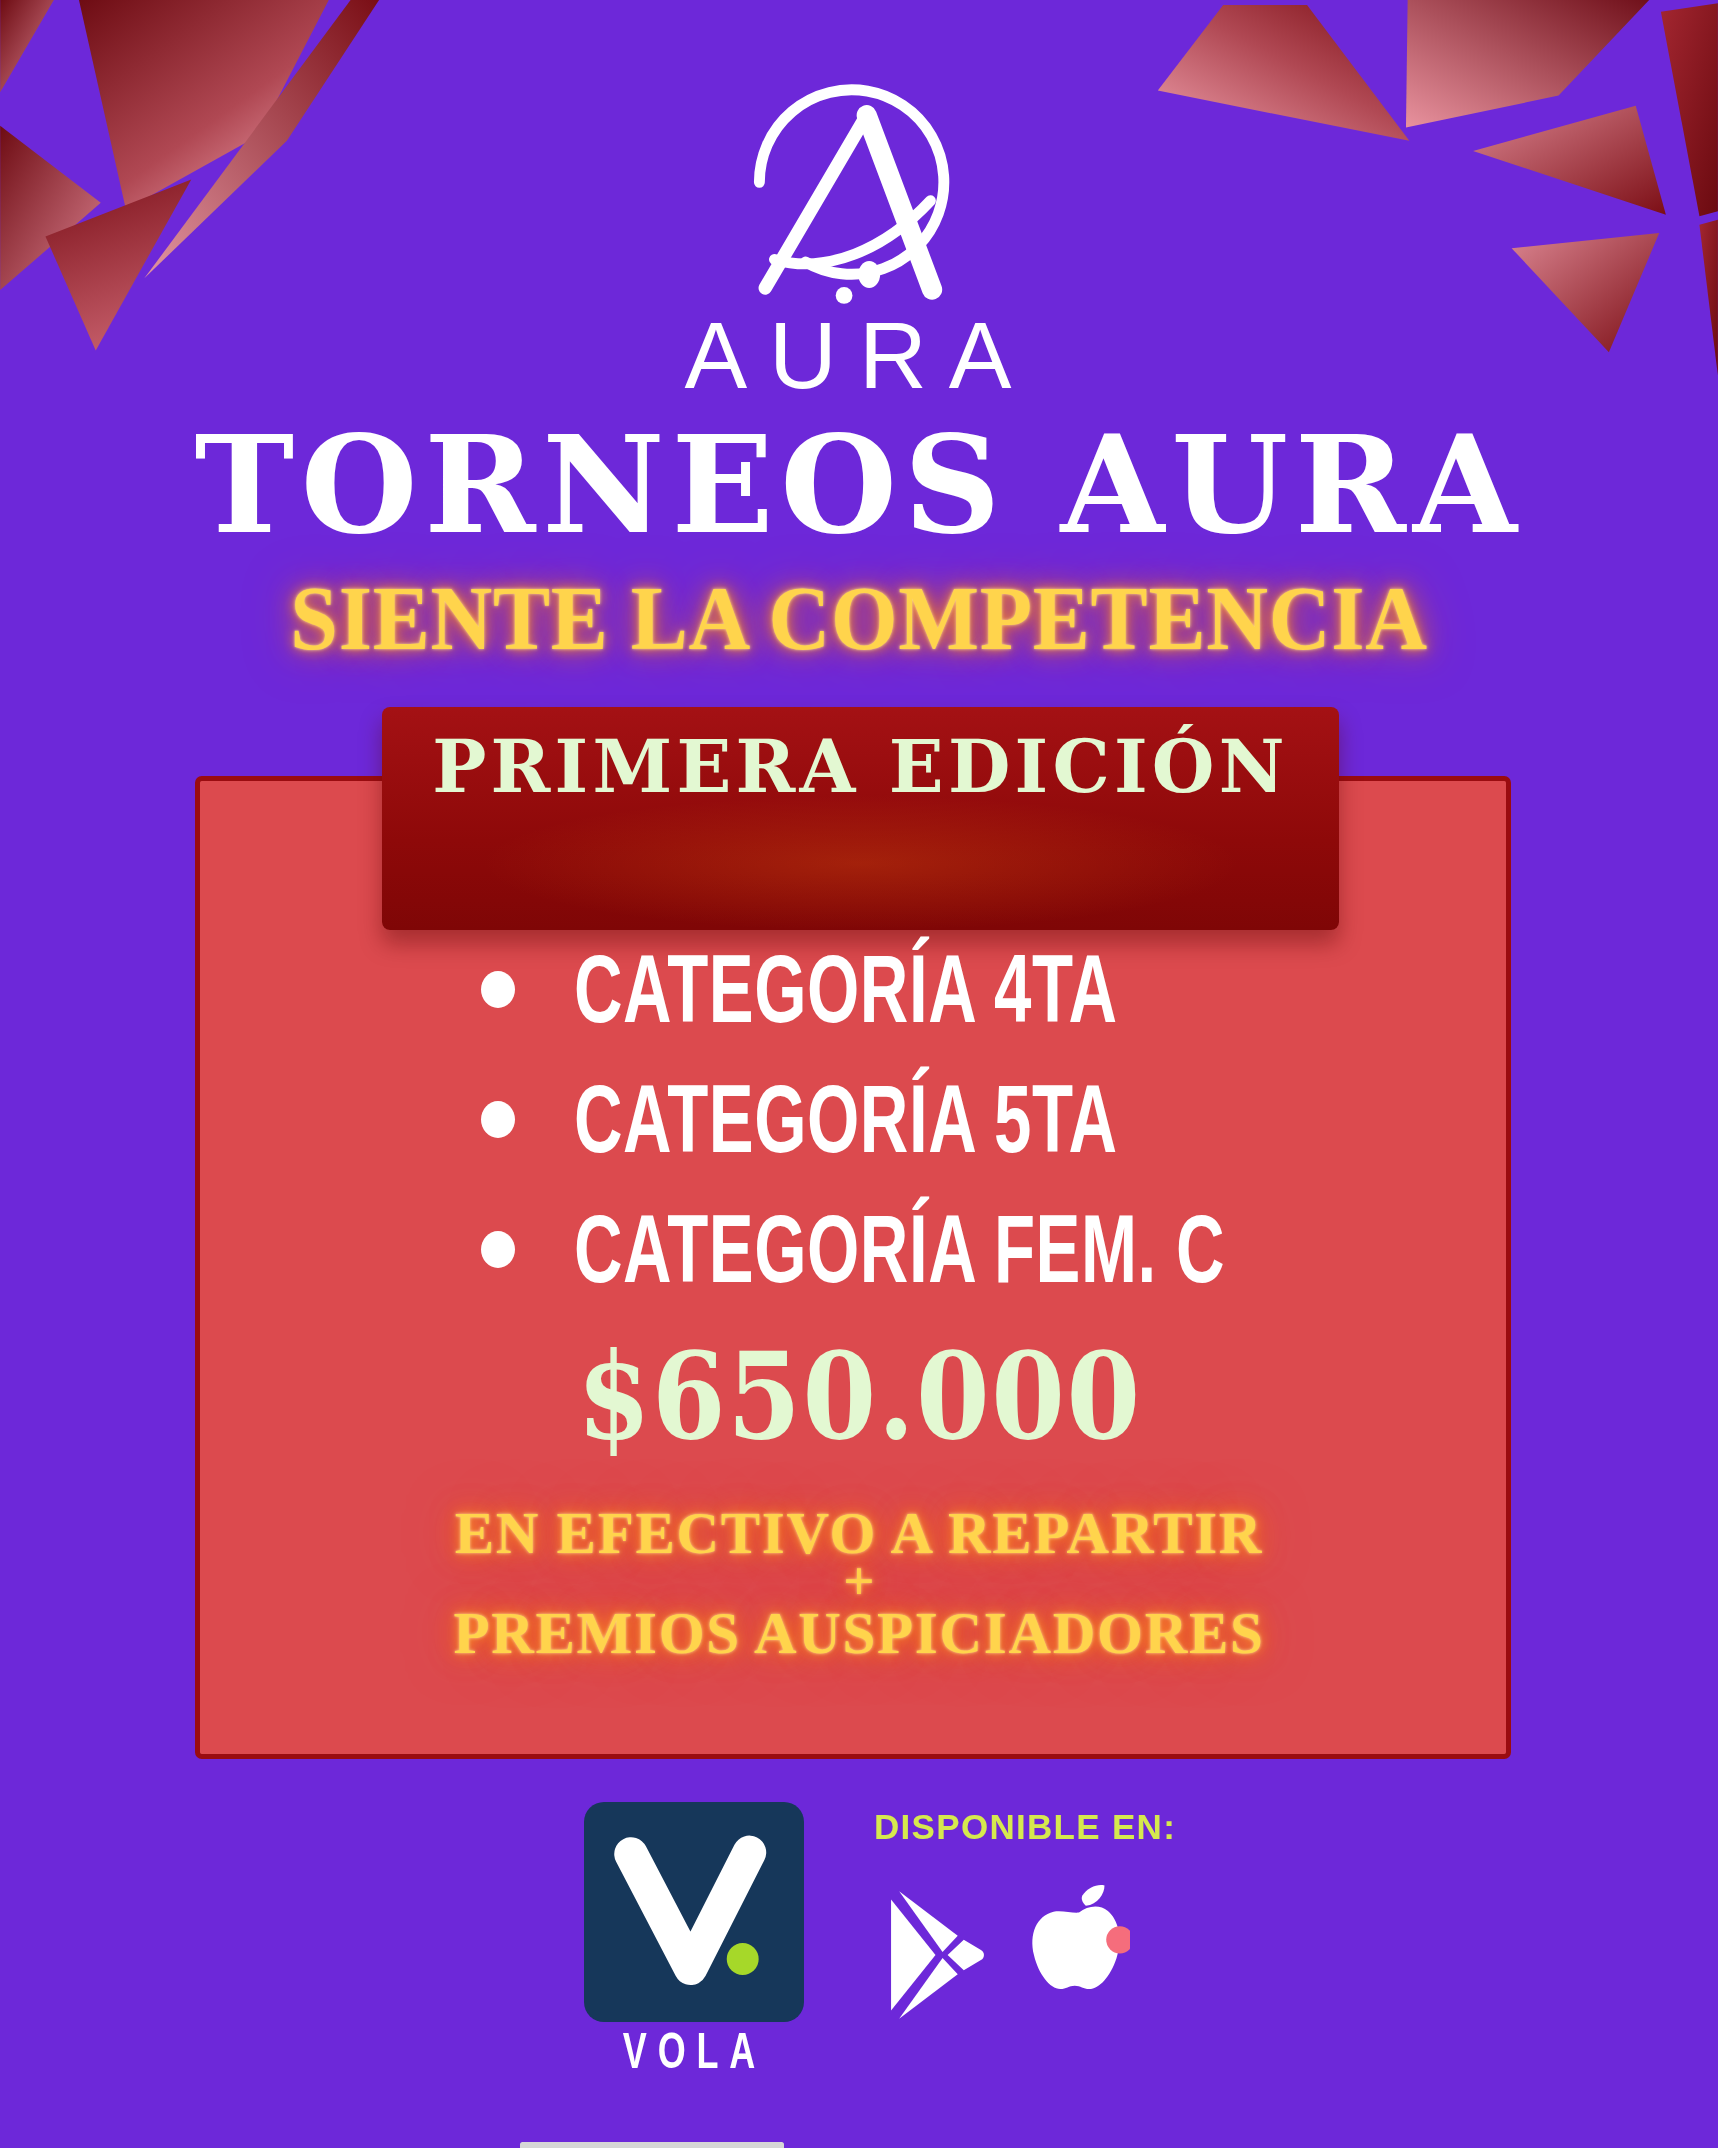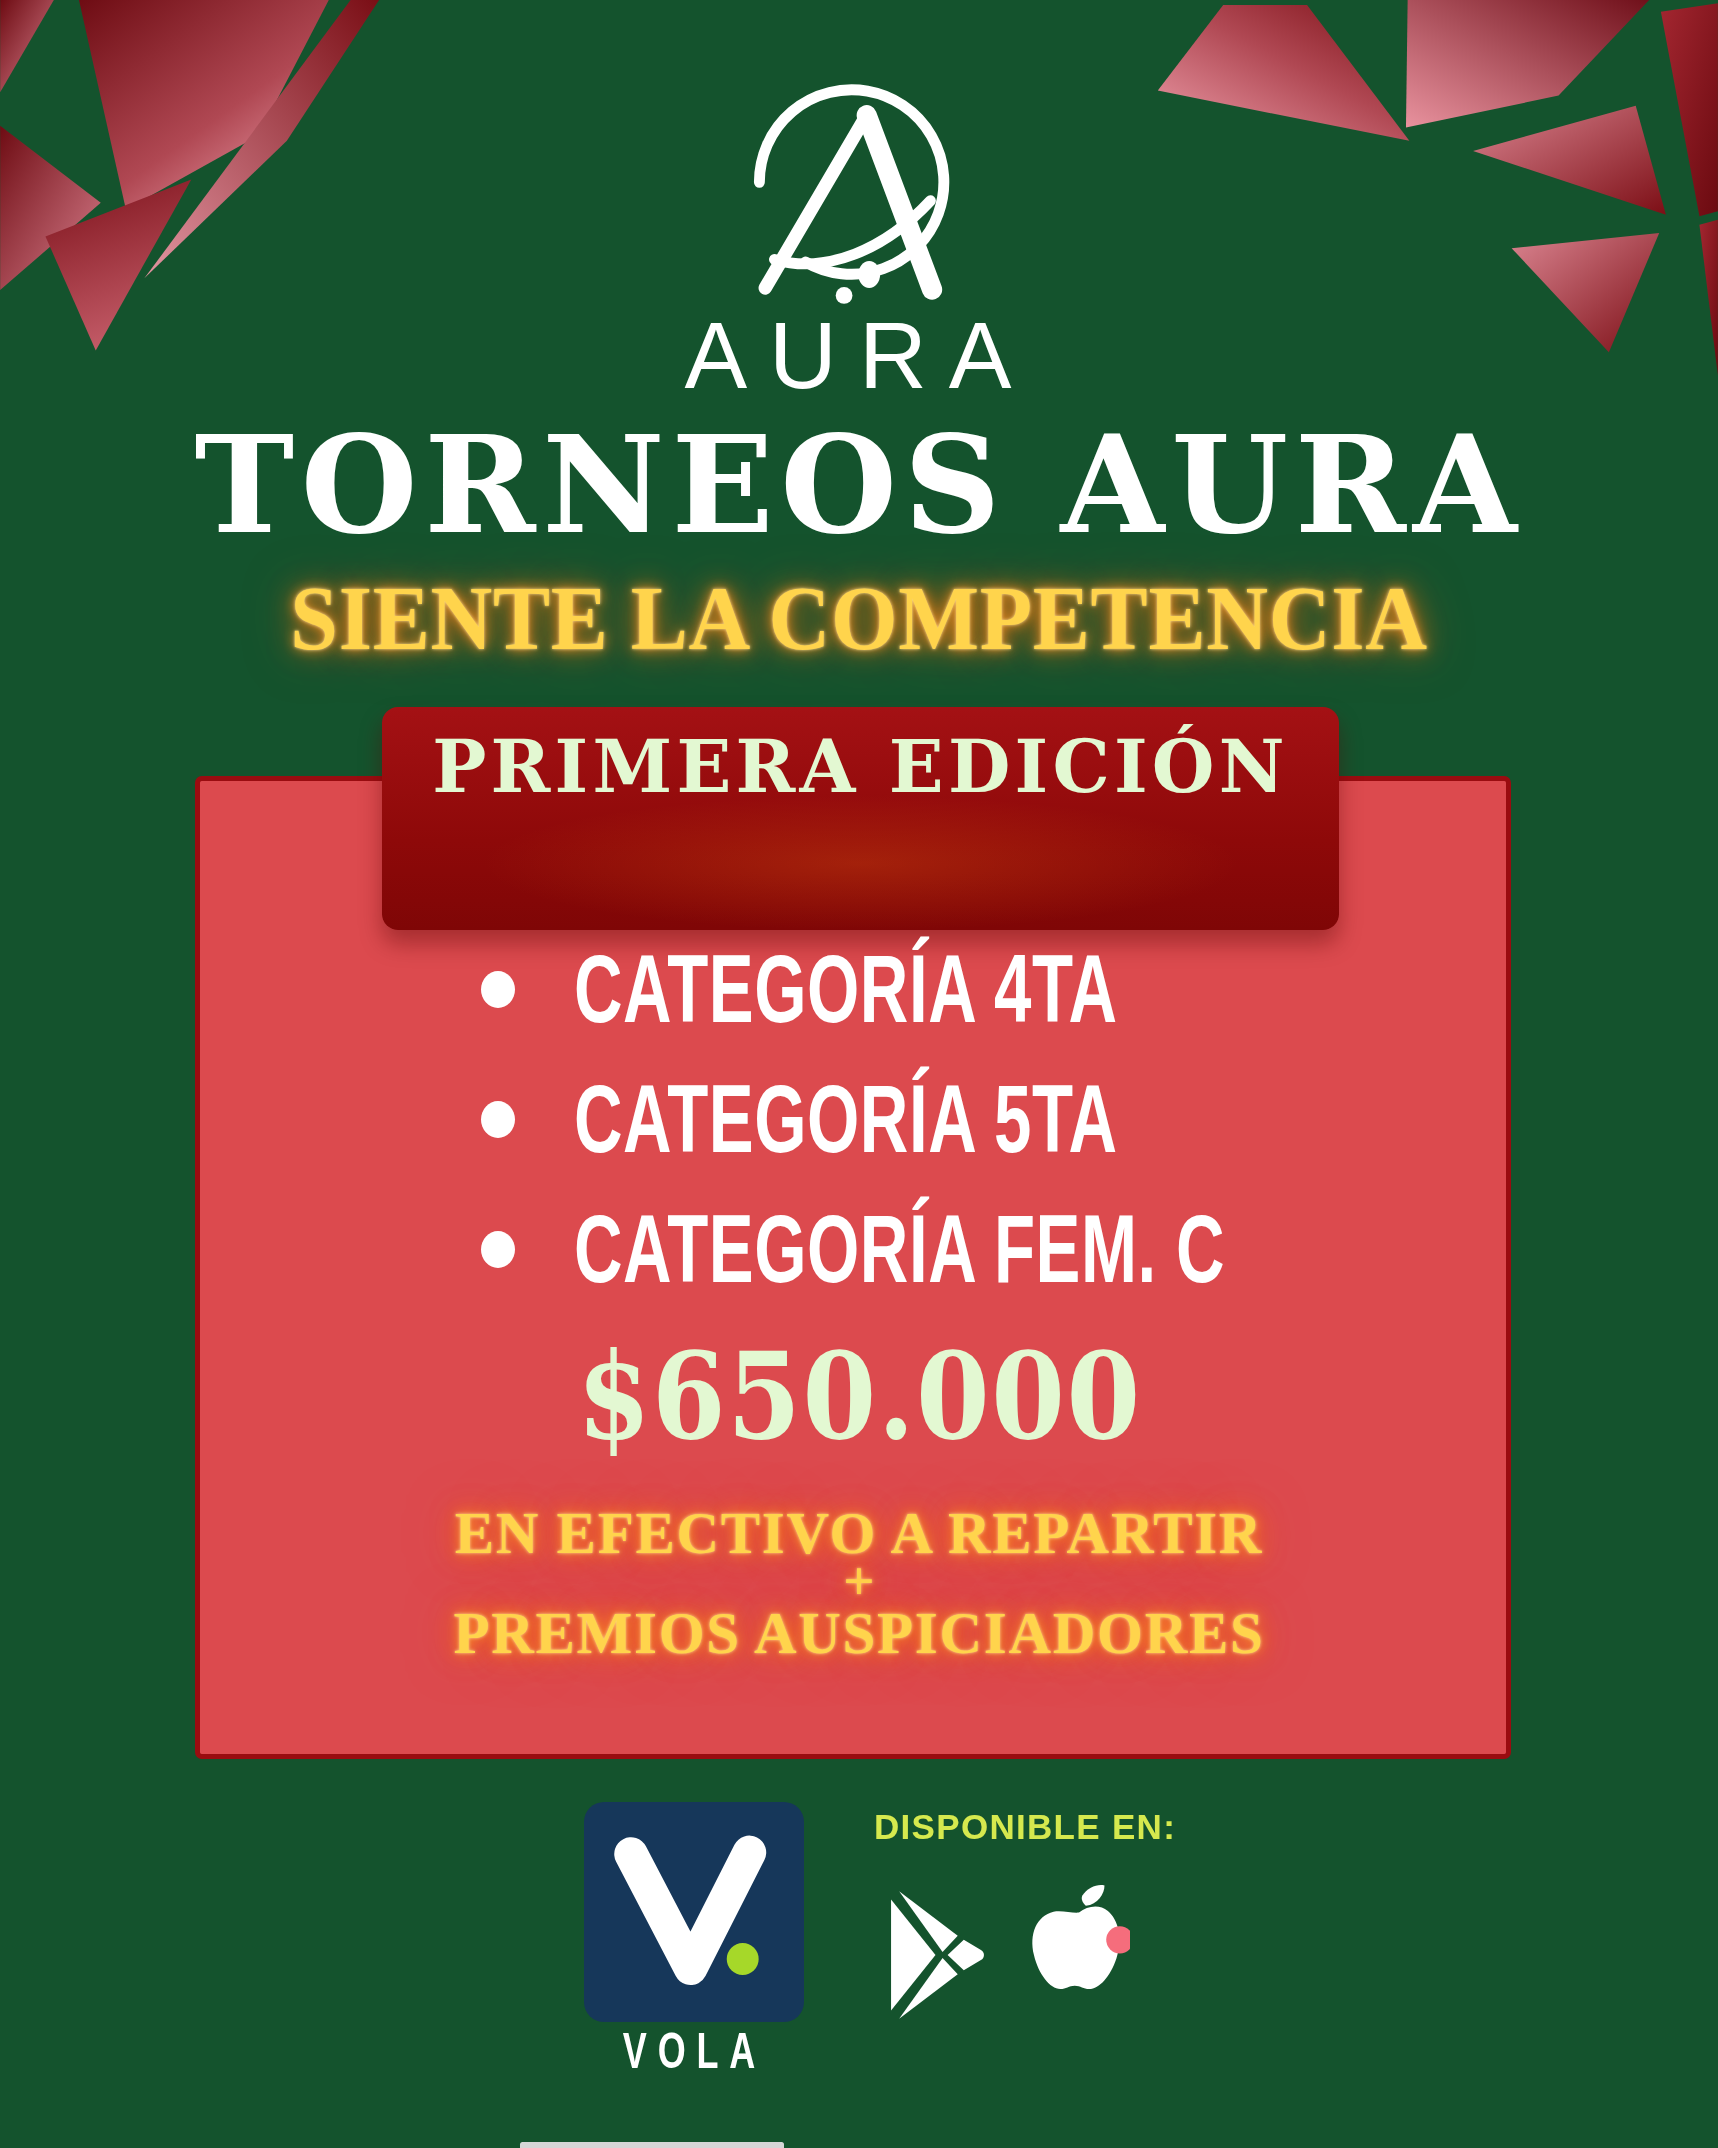--- a/index.html
+++ b/index.html
@@ -1,36 +1,36 @@
 <!DOCTYPE html>
 <html style="font-size:13.4px"><head>
 <meta charset="utf-8">
 <style>
   html,body{margin:0;padding:0;background:#f56d7c;}
-  .canvas{position:relative;width:1718px;height:2148px;background:#14532d;overflow:hidden;
+  .canvas{position:relative;width:1718px;height:2148px;background:#6d28d9;overflow:hidden;
           font-family:"Liberation Sans",sans-serif;}
   .abs{position:absolute;}
   .centerx{left:0;width:1718px;text-align:center;white-space:nowrap;}
   .slab{font-family:"DejaVu Serif","Liberation Serif",serif;font-weight:bold;}
   .sans{font-family:"Liberation Sans",sans-serif;font-weight:bold;}
   .white{color:#ffffff;}
   .mint{color:#e3f8d2;}
   .lime{color:#d6e94e;}
   .neon{color:#ffd44c;
         text-shadow:0 0 3.4px rgba(255,228,150,.95),
                     0 0 11.7px rgba(255,150,40,.9),
                     0 0 27px rgba(255,115,5,.7),
                     0 0 50px rgba(255,100,0,.5);font-family:Liberation Serif, serif;}
   .title{top:415px;font-size:134px;letter-spacing:6.7px;line-height:1.05;}
   .tagline{top:566px;font-size:91px;letter-spacing:0.8px;}
   .tagline .squeeze{display:inline-block;transform:scale(.94,1);transform-origin:center;}
   .aura-wordmark{top:302px;font-size:94px;font-weight:normal;letter-spacing:22px;color:#fff;}
   .panel{left:195px;top:776px;width:1316px;height:983px;background:#dc4a4e;
          border:5.9px solid #9a0c10;border-radius:6.7px;box-sizing:border-box;}
-  .edition-box{left:382px;top:707px;width:957px;height:223px;border-radius:16px;
+  .edition-box{left:382px;top:707px;width:957px;height:223px;border-radius:8px;
          background:radial-gradient(ellipse 55% 42% at 50% 70%, rgba(255,120,20,.22), rgba(255,120,20,0) 72%),
                     linear-gradient(180deg,#a41114 0%,#8e0909 60%,#7f0606 100%);
          box-shadow:0 13.4px 22px rgba(90,5,5,.4);
          display:flex;flex-direction:column;align-items:center;padding-top:22px;box-sizing:border-box;}
   .edition-title{font-size:72px;letter-spacing:4.2px;line-height:1.05;}
   .edition-dates{font-size:67px;letter-spacing:1.7px;margin-top:15px;}
   .cat-row{left:481px;height:96px;display:flex;align-items:center;}
   .bullet{width:34px;height:37px;border-radius:50%;background:#ffffff;flex:0 0 auto;}
   .cat-text{margin-left:59px;font-size:96px;color:#ffffff;letter-spacing:0.8px;
             transform:scaleX(.7);transform-origin:left center;white-space:nowrap;}

